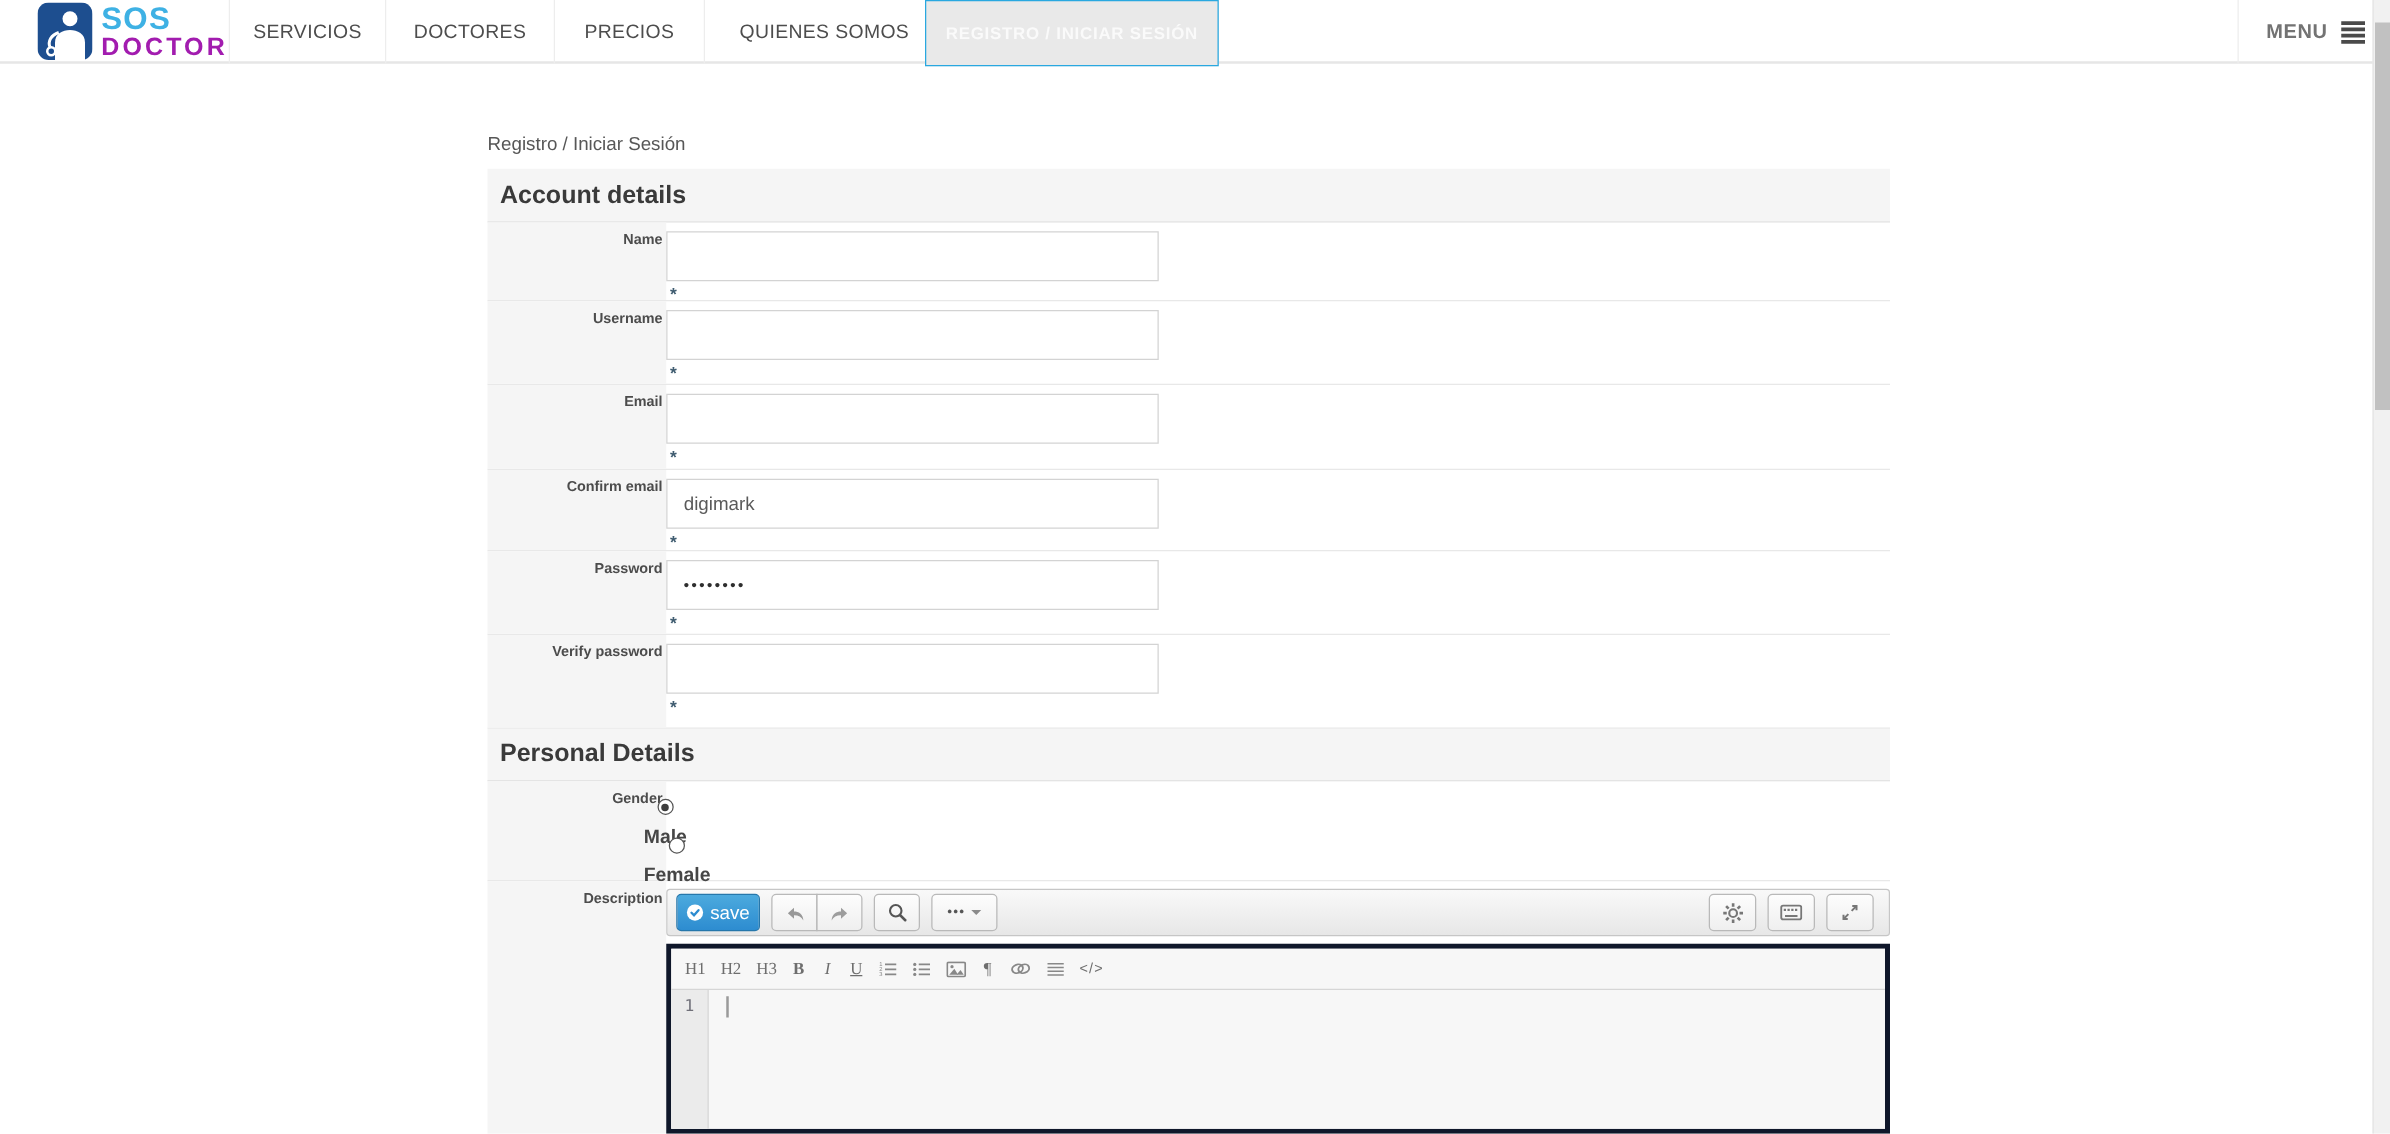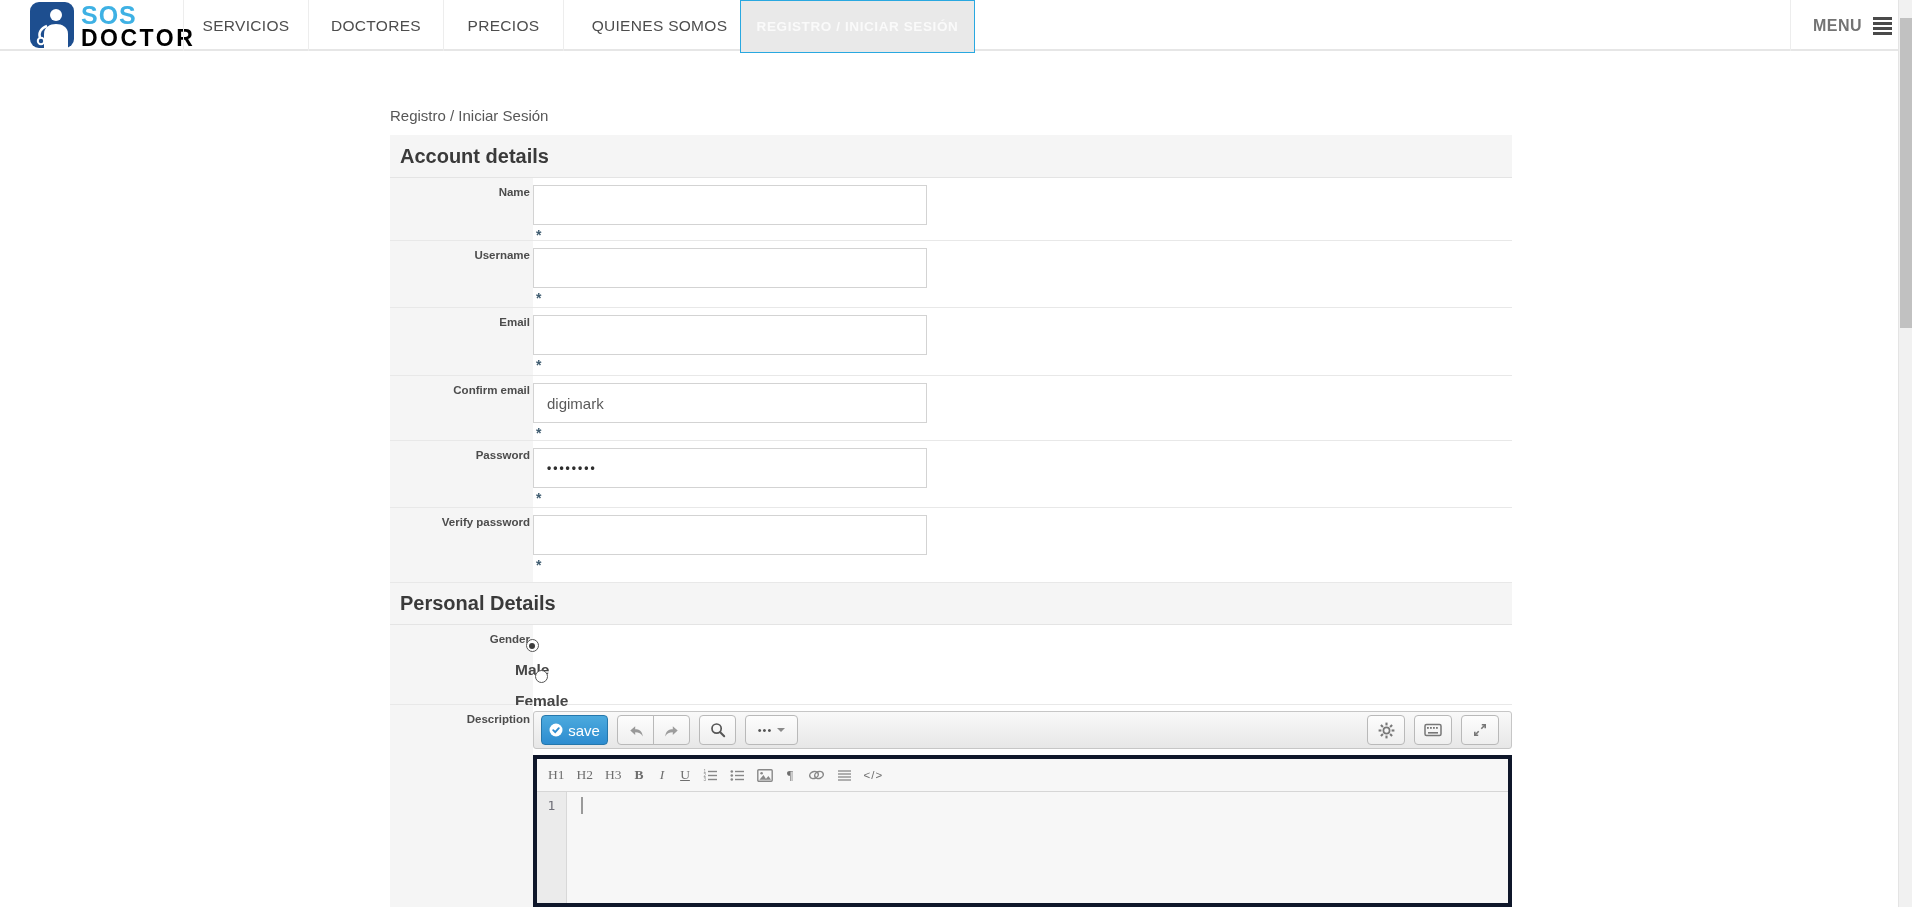--- a/index.html
+++ b/index.html
@@ -5,21 +5,21 @@
   * { margin:0; padding:0; box-sizing:border-box; }
   html,body { width:1912px; height:907px; overflow:hidden; background:#fff;
     font-family:"Liberation Sans", sans-serif; position:relative; }
 
   
   .nav { position:absolute; top:0; left:0; width:1912px; height:51px; background:#fff;
          border-bottom:2px solid #e6e6e6; z-index:2; }
   .logo { position:absolute; left:30px; top:2px; display:flex; gap:7px; align-items:flex-start; }
   .logo-icon { width:44px; height:46px; }
   .logo-sos { font-size:25px; font-weight:800; color:#3eb1e4; letter-spacing:1px; line-height:27px; }
-  .logo-doctor { font-size:23px; font-weight:700; color:#000000; letter-spacing:2.5px; line-height:19px; }
+  .logo-doctor { font-size:20px; font-weight:700; color:#a21caf; letter-spacing:2.5px; line-height:19px; }
   .nav-items { position:absolute; left:183px; top:0; height:51px; display:flex; }
   .nav-item { line-height:51px; font-size:15.5px; color:#4d4d4d; letter-spacing:.3px;
               text-align:center; border-left:1px solid #ededed; cursor:pointer; }
   .ni-1{width:125px;} .ni-2{width:135px;} .ni-3{width:120px;} .ni-4{width:177px;padding-left:15px;}
   .nav-item.active { width:235px; height:53px; background:#e9e9e9; border:1px solid #29a8e0;
               color:#fafafa; font-weight:700; font-size:13.5px; letter-spacing:.6px; }
   .menu { position:absolute; left:1790px; top:0; height:51px; width:110px; border-left:1px solid #ededed;
           display:flex; align-items:center; gap:11px; padding-left:22px; cursor:pointer; }
   .menu-label { font-size:16px; font-weight:700; color:#737373; letter-spacing:.5px; }
   .hamburger { display:flex; flex-direction:column; gap:2px; }

